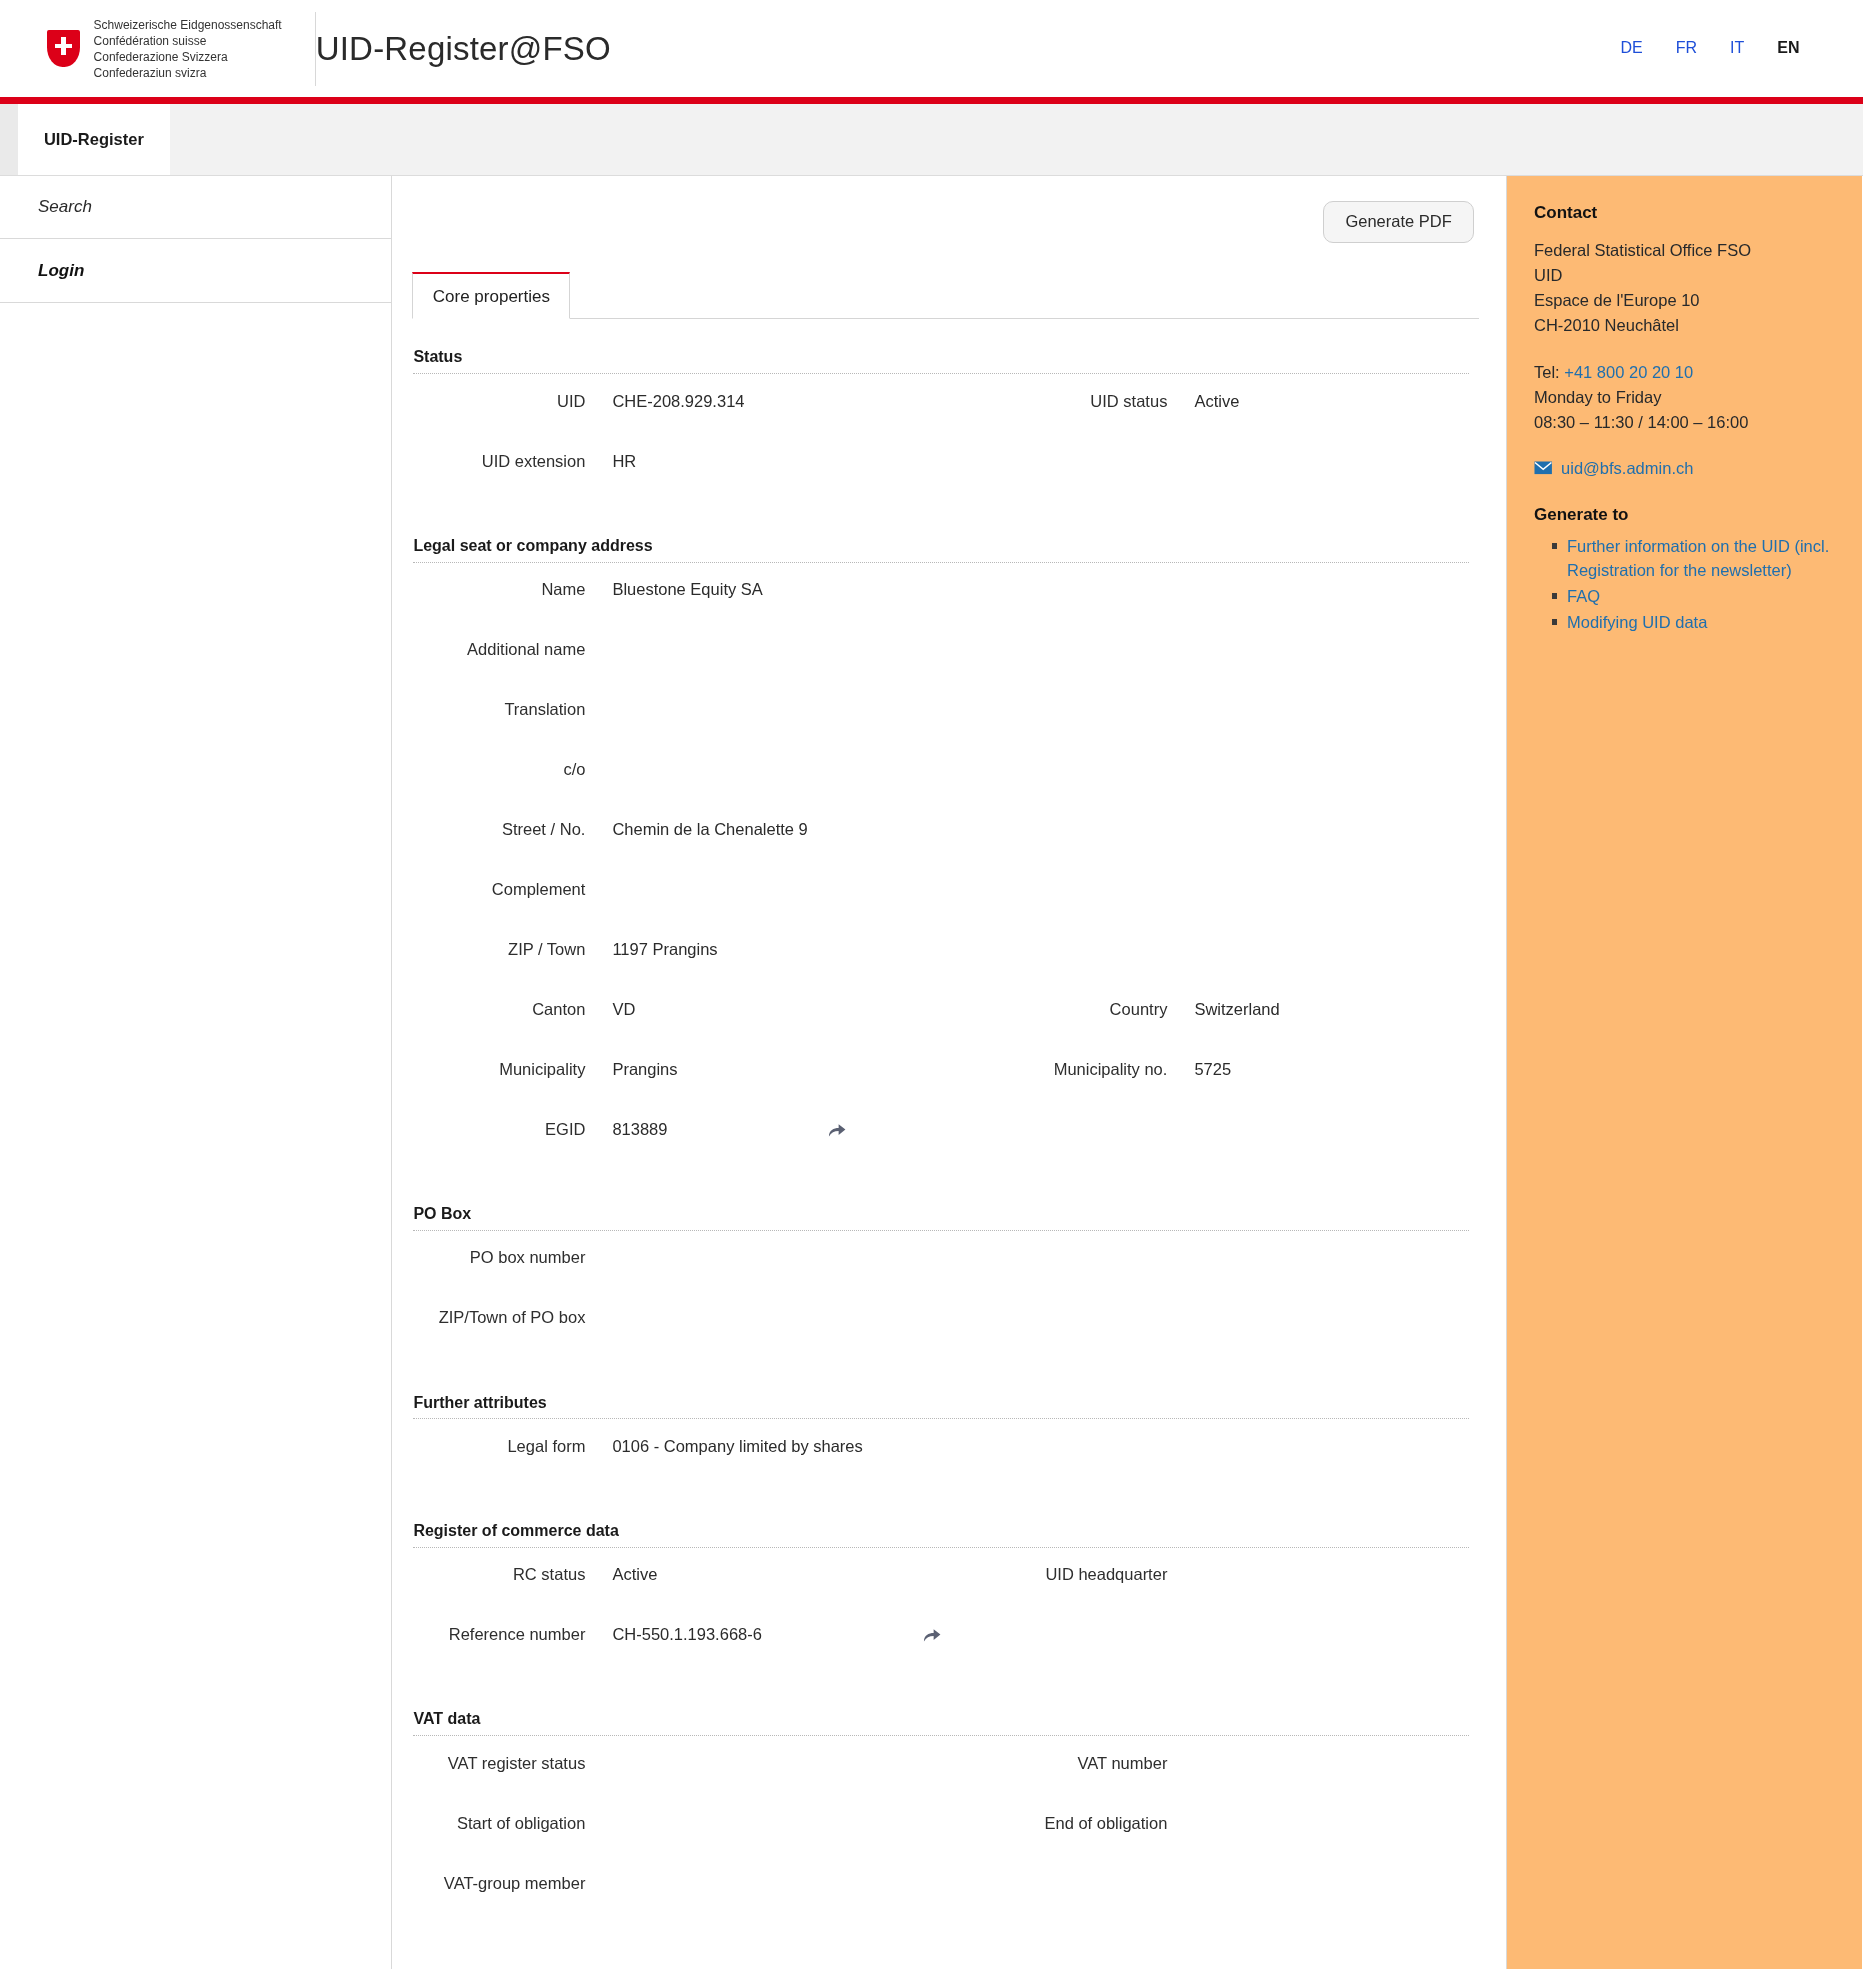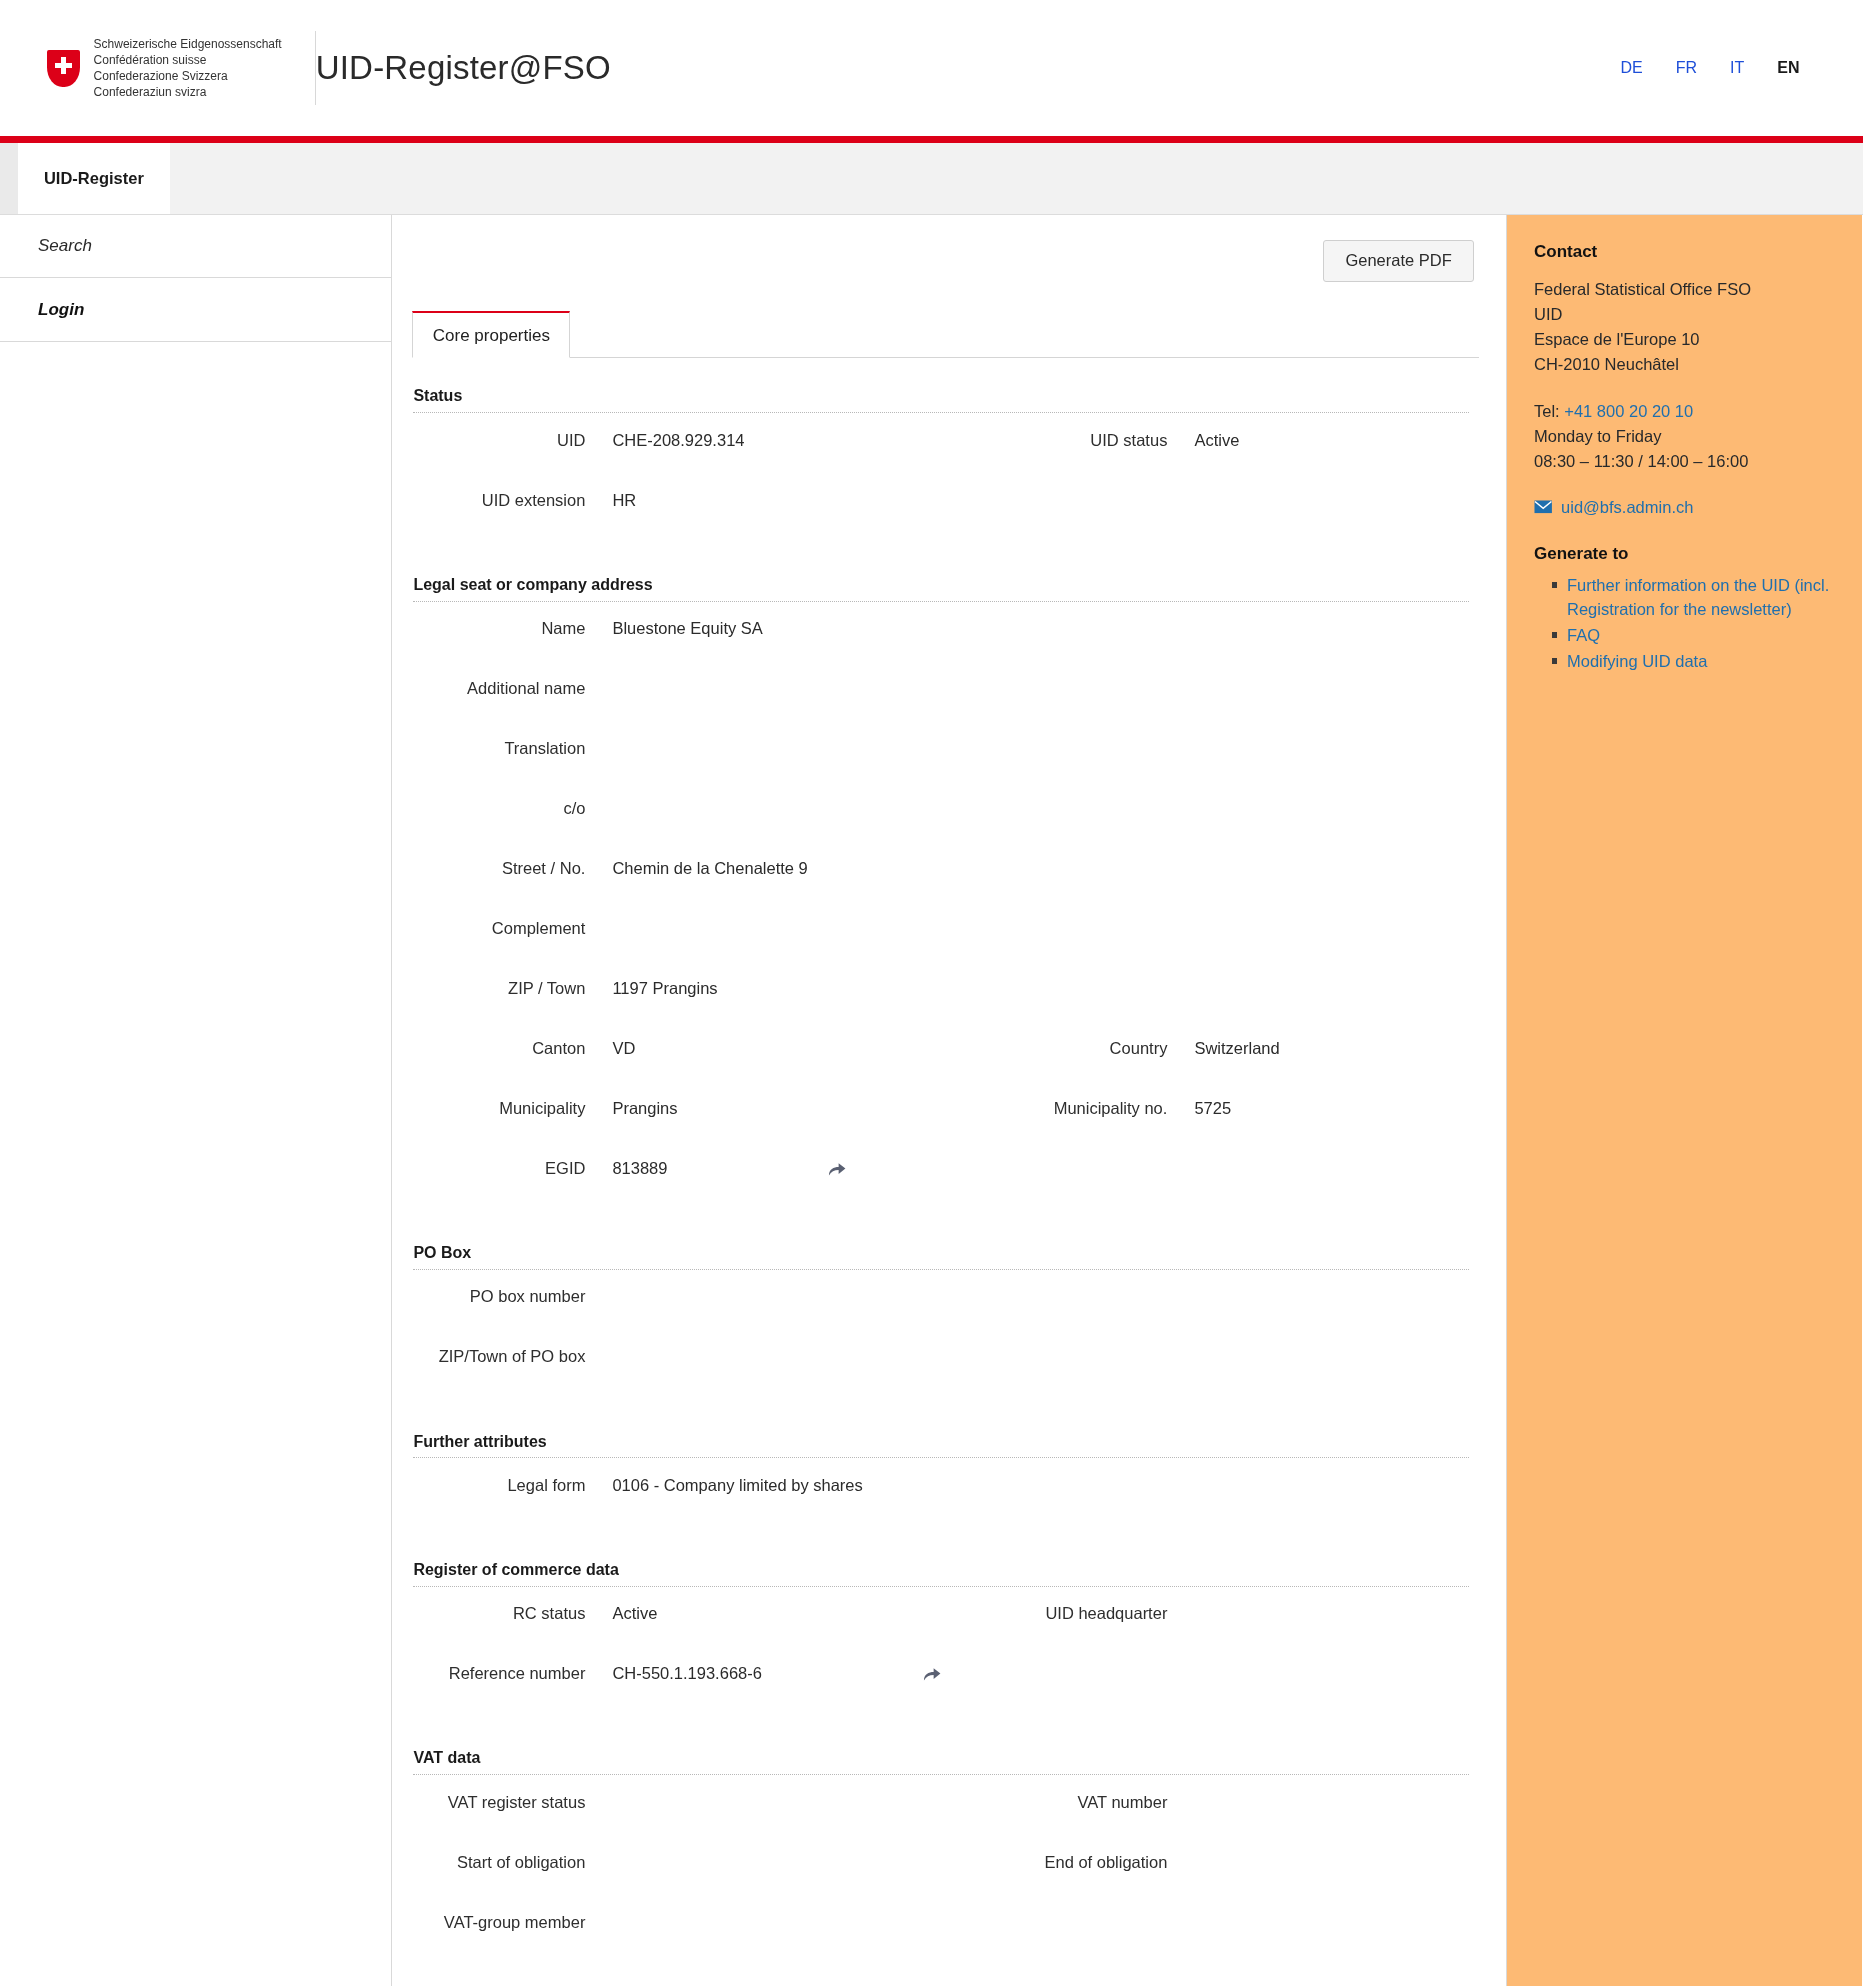--- a/index.html
+++ b/index.html
@@ -9,21 +9,21 @@
     width: 1863px;
     background: #ffffff;
     font-family: "Liberation Sans", sans-serif;
     color: #1f1f1f;
     -webkit-font-smoothing: antialiased;
   }
   body { position: relative; width: 1863px; min-height: 1986px; }
 
   
   .header {
-    height: 136px;
+    height: 97px;
     background: #ffffff;
     display: flex;
     align-items: center;
     padding: 0 0 0 47px;
     position: relative;
   }
   .logo-block {
     display: flex;
     align-items: center;
     gap: 13.6px;
@@ -139,21 +139,21 @@
     position: relative;
     border-right: 1px solid #d9d9d9;
     max-width: 1115px;
   }
   .main-inner { padding: 25px 27px 39px 20.4px; }
 
   .pdf-row { display: flex; justify-content: flex-end; padding-right: 4.9px; }
   .btn-pdf {
     background: #f5f5f5;
     border: 1px solid #cfcfcf;
-    border-radius: 3px;
+    border-radius: 10px;
     font-size: 16.5px;
     color: #2b2b2b;
     padding: 10.7px 21.3px;
     cursor: pointer;
     font-family: "Liberation Sans", sans-serif;
   }
 
   .tabs-row {
     display: flex;
     border-bottom: 1px solid #d5d5d5;

